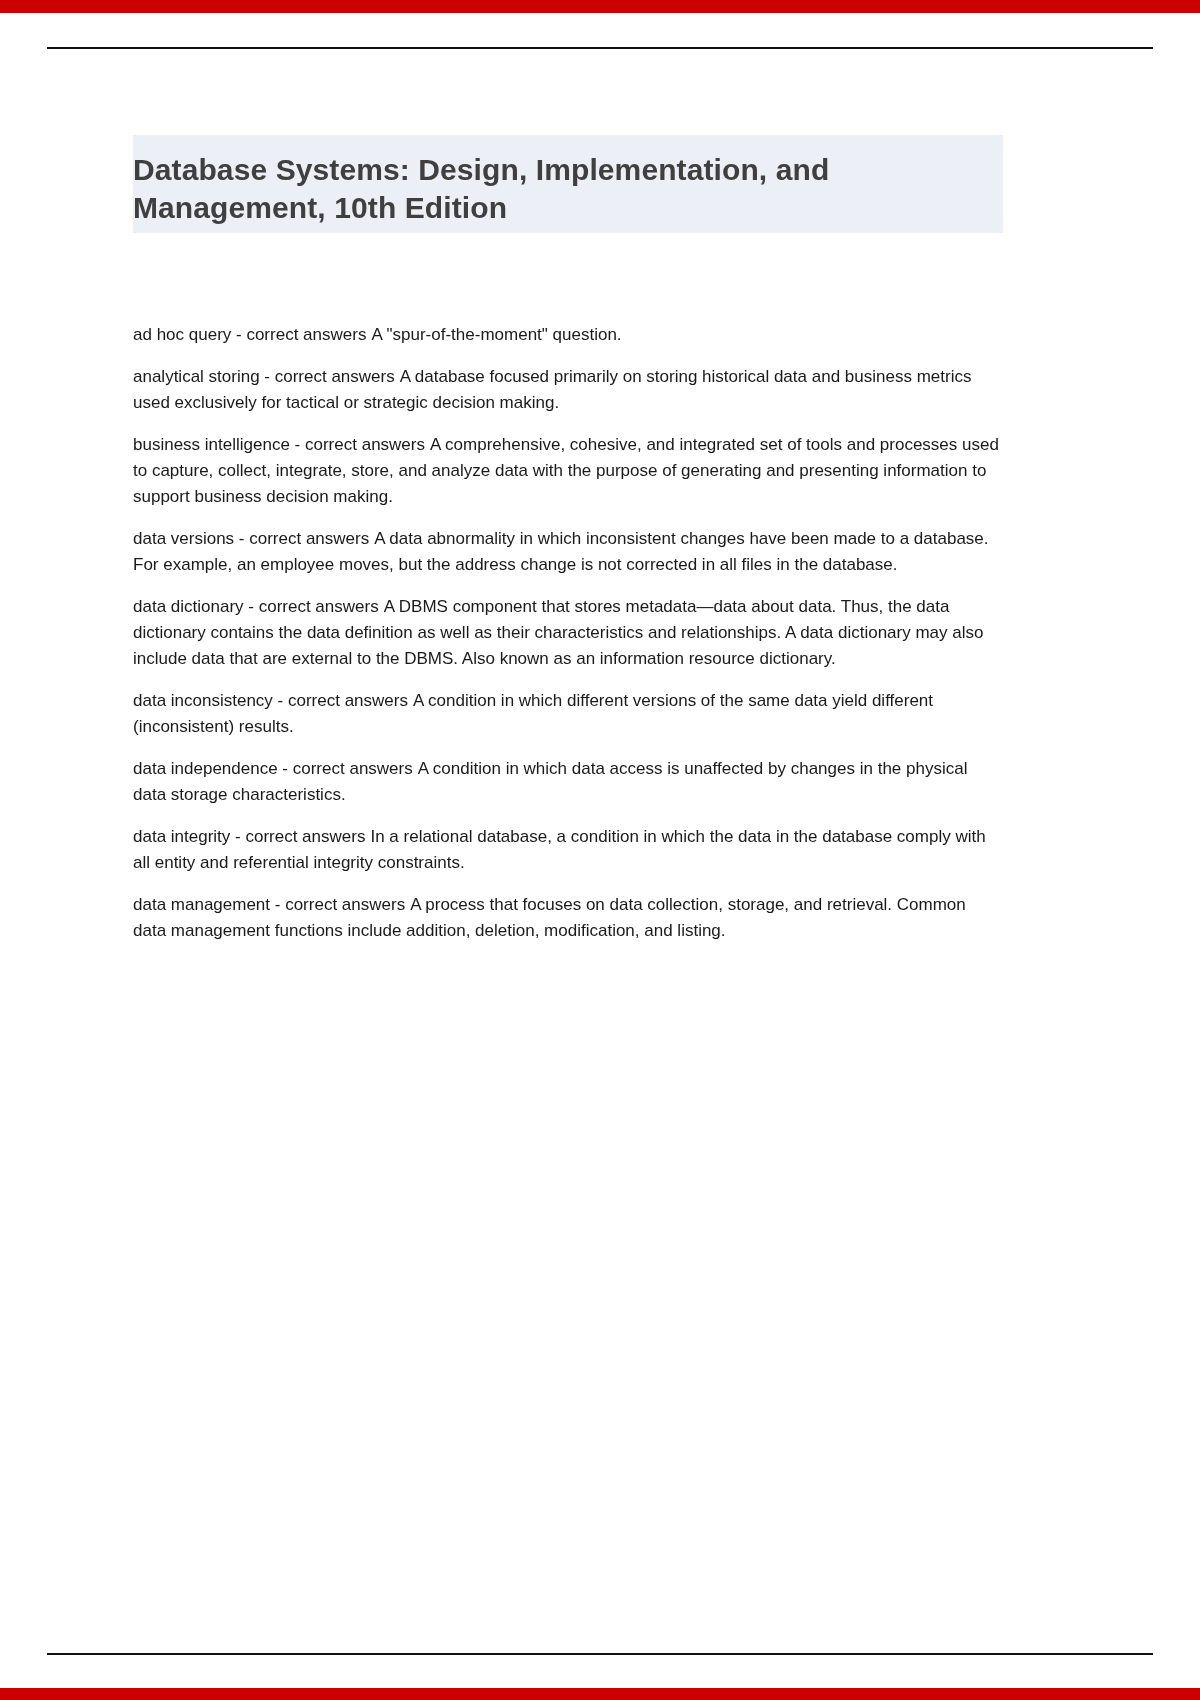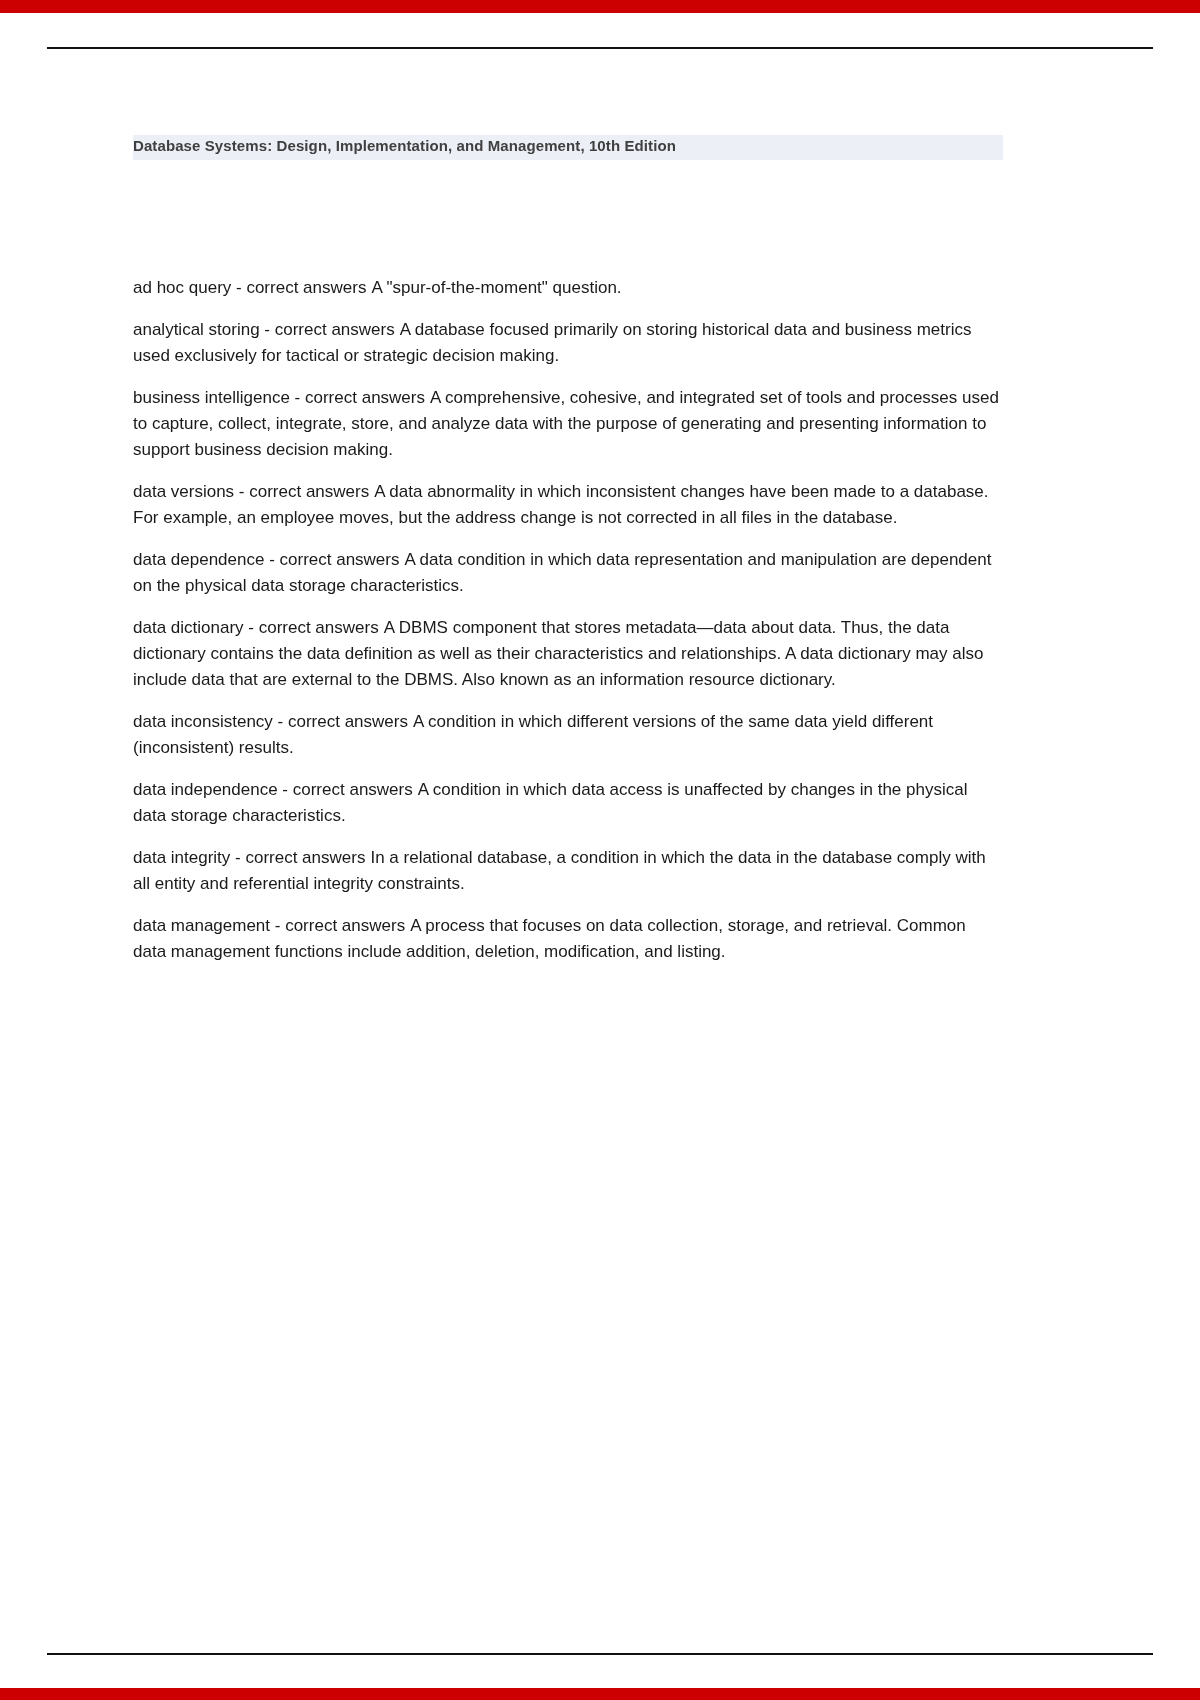--- a/index.html
+++ b/index.html
@@ -35,28 +35,28 @@
   .content {
     position: absolute;
     left: 133px;
     top: 135px;
     width: 870px;
   }
   .doc-title {
     margin: 0;
     background: #edeff7;
     color: #3f3f3f;
-    font-size: 15px;
+    font-size: 30px;
     font-weight: bold;
     line-height: 1.28;
-    padding: 1px 2px 5px 0;
+    padding: 16px 2px 5px 0;
     letter-spacing: 0.1px;
   }
   .entries {
-    margin-top: 115px;
+    margin-top: 89px;
   }
   .entry {
     margin: 0 0 16px 0;
     font-size: 17px;
     line-height: 26px;
     color: #1a1a1a;
   }
   .entry .sep {
     margin-right: 5px;
   }
@@ -68,21 +68,20 @@
   <div class="red-bar top"></div>
   <div class="rule top"></div>
 
   <div class="content">
     <h1 class="doc-title">Database Systems: Design, Implementation, and Management, 10th Edition</h1>
     <div class="entries">
         <p class="entry"><span>ad hoc query </span><span class="sep">- correct answers</span><span>A "spur-of-the-moment" question.</span></p>
         <p class="entry"><span>analytical storing </span><span class="sep">- correct answers</span><span>A database focused primarily on storing historical data and business metrics used exclusively for tactical or strategic decision making.</span></p>
         <p class="entry"><span>business intelligence </span><span class="sep">- correct answers</span><span>A comprehensive, cohesive, and integrated set of tools and processes used to capture, collect, integrate, store, and analyze data with the purpose of generating and presenting information to support business decision making.</span></p>
         <p class="entry"><span>data versions </span><span class="sep">- correct answers</span><span>A data abnormality in which inconsistent changes have been made to a database. For example, an employee moves, but the address change is not corrected in all files in the database.</span></p>
-        <p class="entry"><span>data dependence </span><span class="sep">- correct answers</span><span>A data condition in which data representation and manipulation are dependent on the physical data storage characteristics.</span></p>
         <p class="entry"><span>data dictionary </span><span class="sep">- correct answers</span><span>A DBMS component that stores metadata—data about data. Thus, the data dictionary contains the data definition as well as their characteristics and relationships. A data dictionary may also include data that are external to the DBMS. Also known as an information resource dictionary.</span></p>
         <p class="entry"><span>data inconsistency </span><span class="sep">- correct answers</span><span>A condition in which different versions of the same data yield different (inconsistent) results.</span></p>
         <p class="entry"><span>data independence </span><span class="sep">- correct answers</span><span>A condition in which data access is unaffected by changes in the physical data storage characteristics.</span></p>
         <p class="entry"><span>data integrity </span><span class="sep">- correct answers</span><span>In a relational database, a condition in which the data in the database comply with all entity and referential integrity constraints.</span></p>
         <p class="entry"><span>data management </span><span class="sep">- correct answers</span><span>A process that focuses on data collection, storage, and retrieval. Common data management functions include addition, deletion, modification, and listing.</span></p>
       </div>
   </div>
 
   <div class="rule bottom"></div>
   <div class="red-bar bottom"></div>

